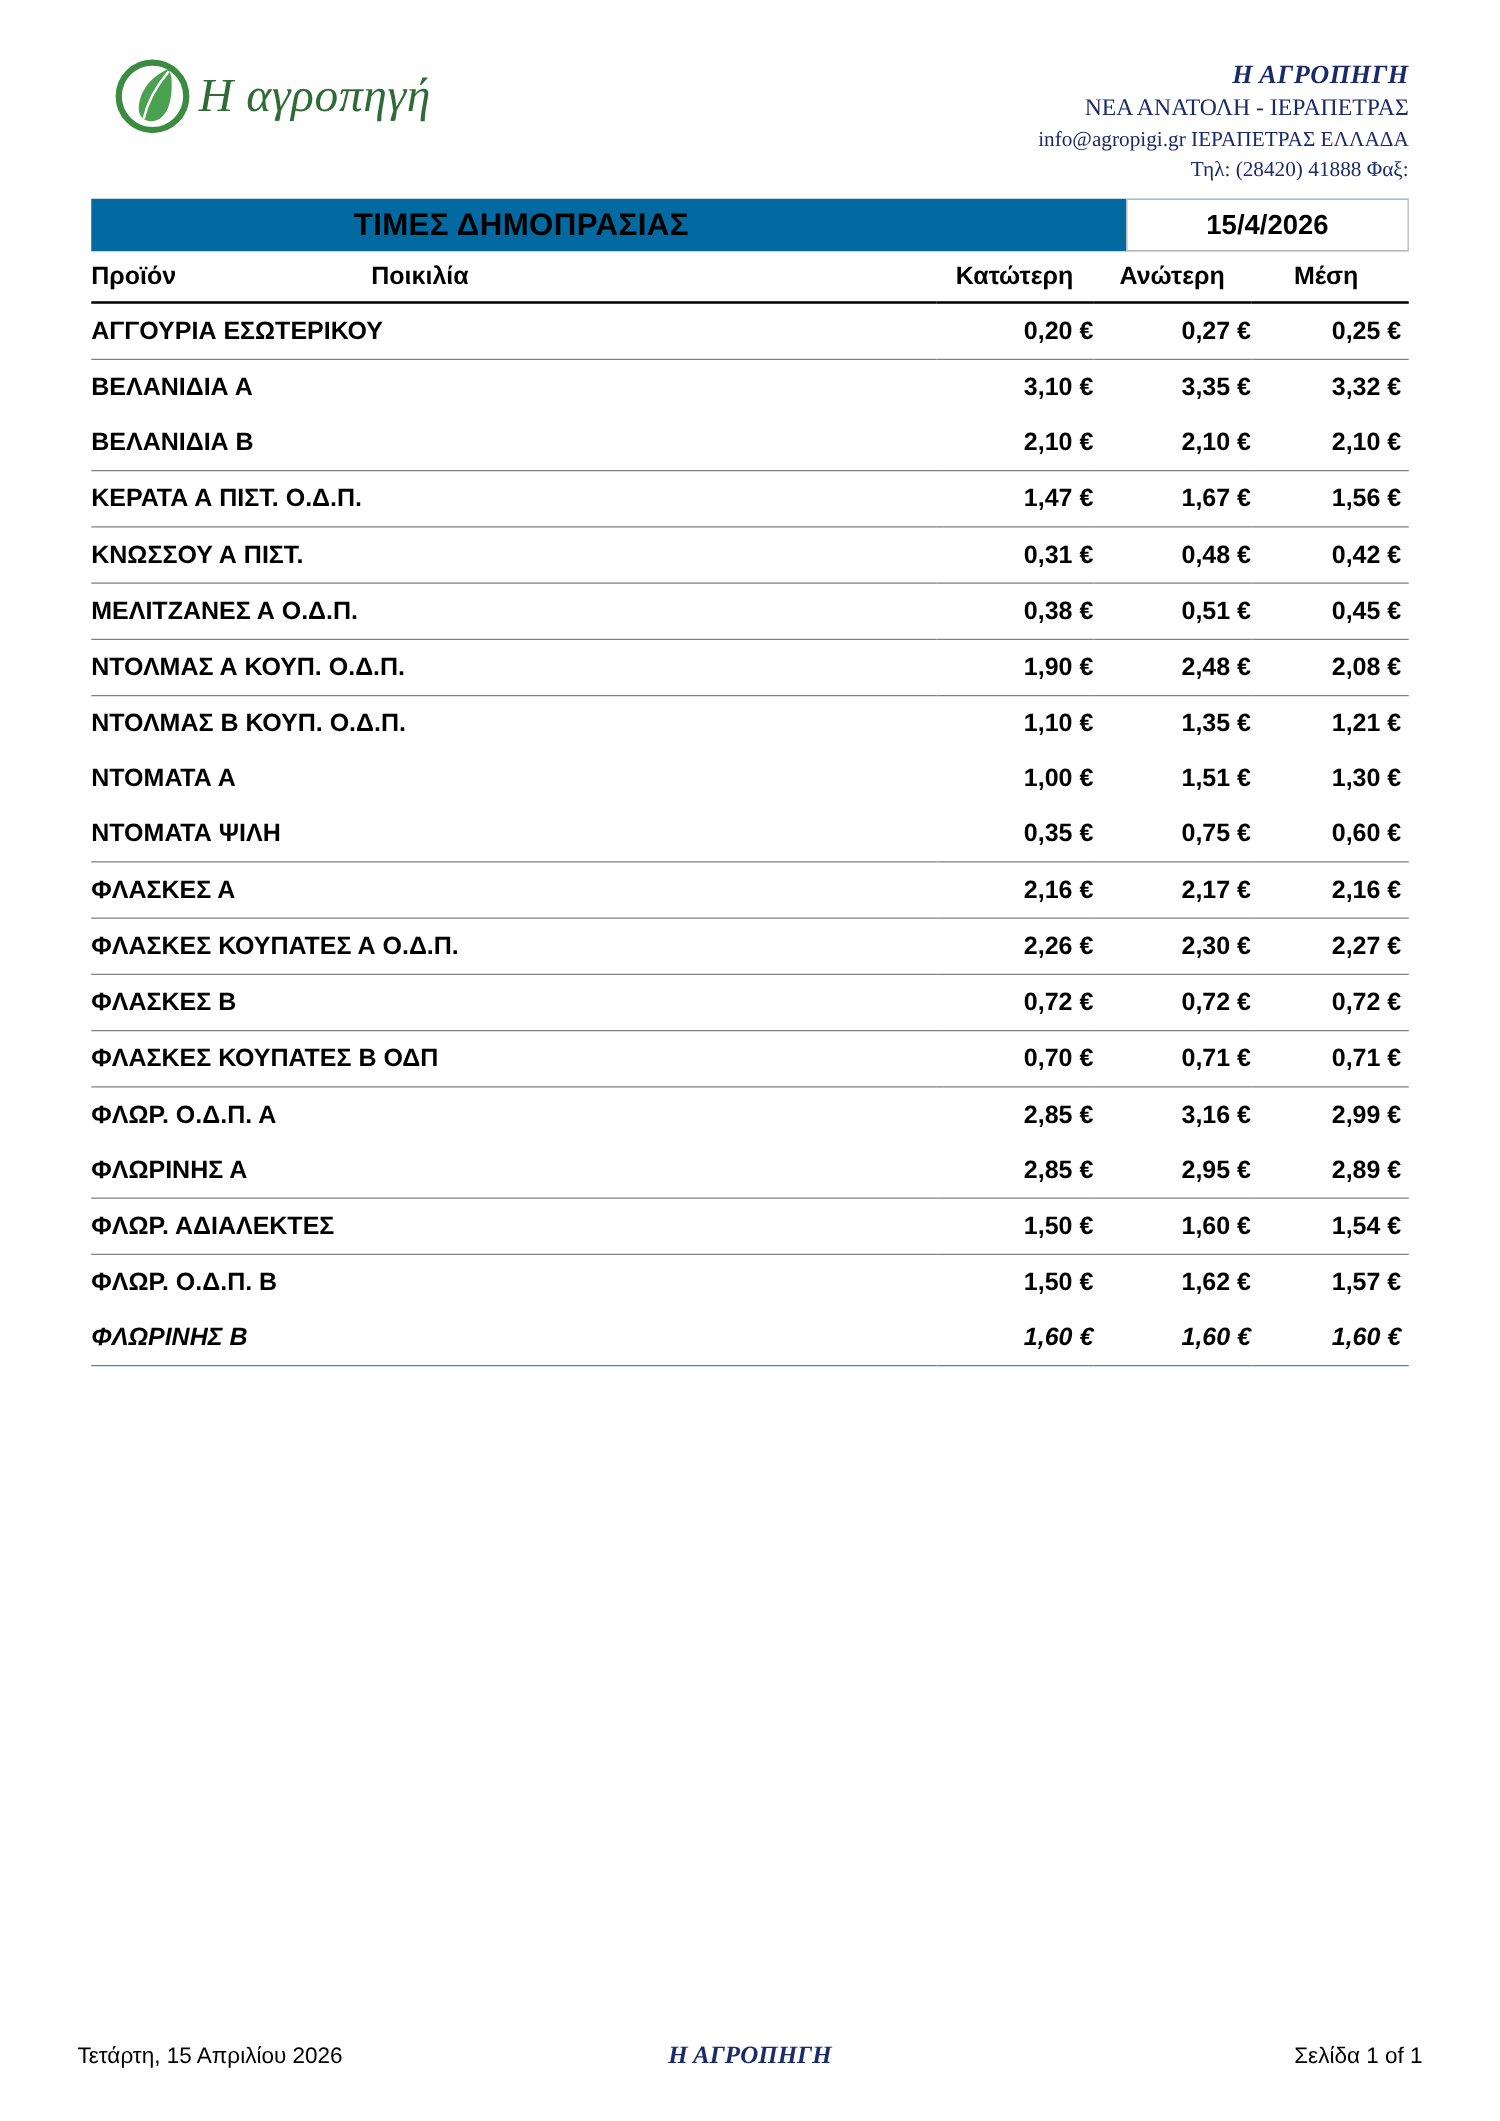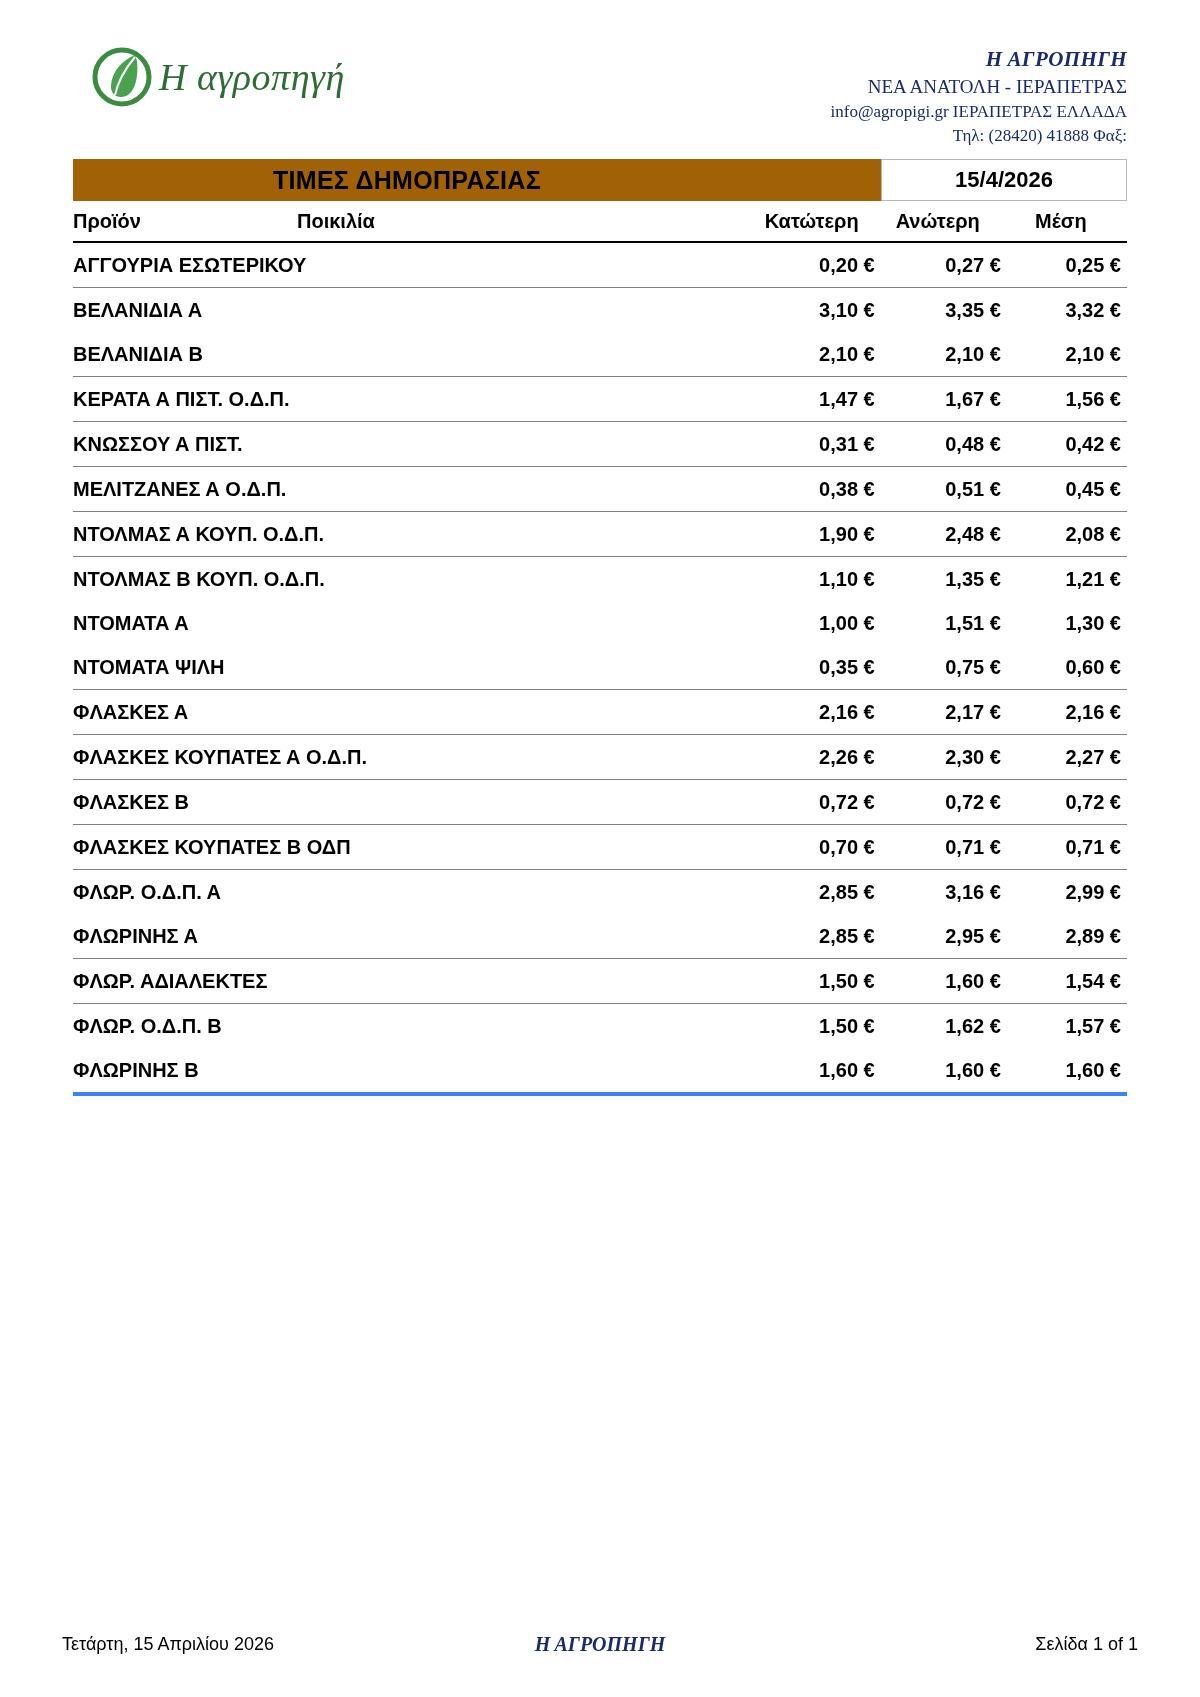--- a/index.html
+++ b/index.html
@@ -68,37 +68,37 @@
     font-size: 19px;
   }
   .company-line.small {
     font-size: 17px;
   }
 
   
   .titlebar {
     margin-top: 6px;
     height: 42px;
-    background: #a16207;
+    background: #0369a1;
     display: flex;
     align-items: stretch;
     position: relative;
   }
   .titlebar-title {
     flex: 1;
     display: flex;
     align-items: center;
     justify-content: center;
     font-size: 25px;
     font-weight: bold;
     letter-spacing: 0.3px;
     padding-right: 140px;
   }
   .titlebar-date {
-    width: 246px;
+    width: 226px;
     background: #ffffff;
     border: 1px solid #b8b8b8;
     box-sizing: border-box;
     display: flex;
     align-items: center;
     justify-content: center;
     font-size: 22px;
     font-weight: bold;
   }
 
@@ -150,21 +150,22 @@
     text-align: right;
     padding-right: 10px;
     white-space: nowrap;
   }
   td.num.mean { padding-right: 6px; }
 
   tr.grp-start > td {
     border-top: 1px solid #808080;
   }
   tr.last-row > td {
-    border-bottom: 4px solid #3b82f6;
+    border-bottom: 1px solid #3b82f6;
+    font-style: italic;
   }
 
   
   .footer {
     position: absolute;
     left: 62px;
     right: 62px;
     bottom: 58px;
     display: flex;
     align-items: center;

